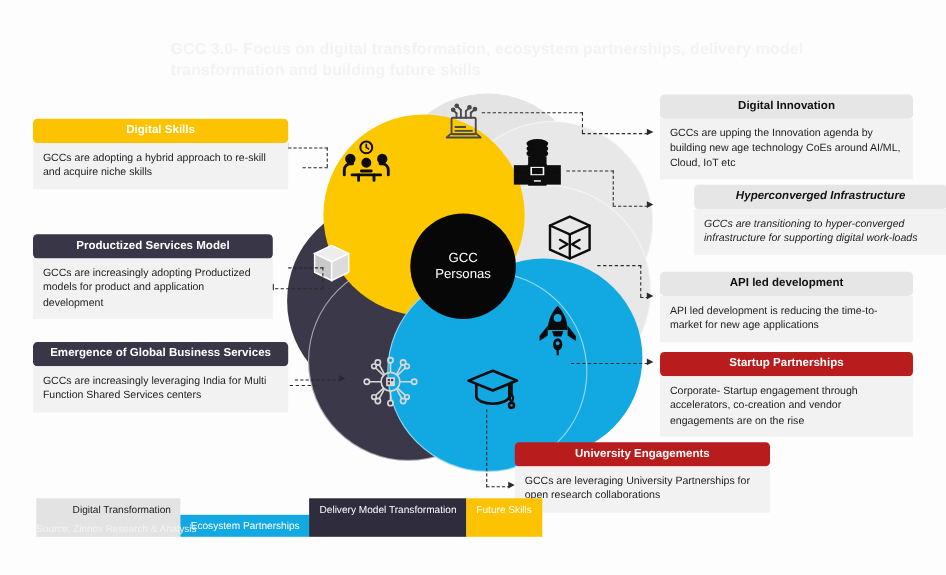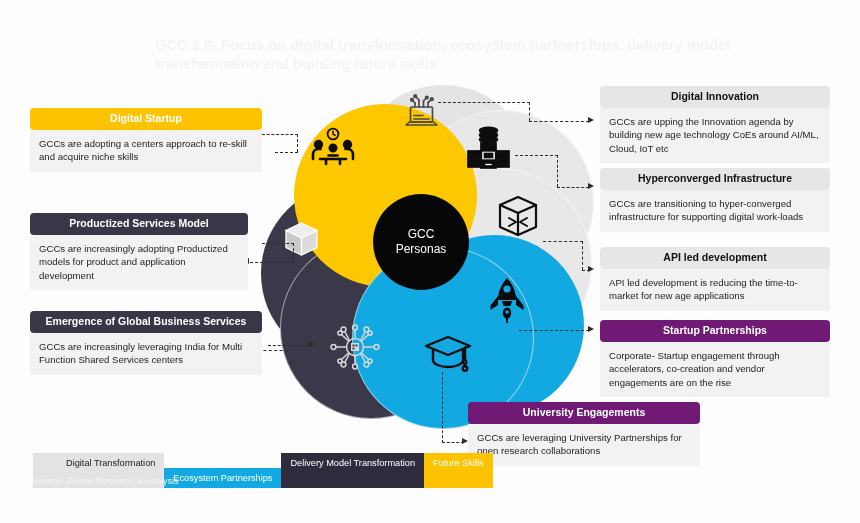--- a/index.html
+++ b/index.html
@@ -28,21 +28,21 @@
     box-sizing:border-box;
   }
   .card .bdy{
     font-size:9.6px;line-height:1.42;color:#1d1d1d;
     background:#f2f2f2;padding:7px 9px 8px;
     box-sizing:border-box;
   }
   .hdr.yellow{background:#fdc300;color:#ffffff;}
   .hdr.dark{background:#393648;color:#ffffff;}
   .hdr.gray{background:#e6e6e6;color:#111111;}
-  .hdr.blue{background:#701a75;color:#ffffff;}
+  .hdr.blue{background:#b91c1c;color:#ffffff;}
 
   
   .circle{position:absolute;border-radius:50%;}
   .c-yellow{background:#fdc800;}
   .c-gray{background:#e4e4e4;}
   .c-gray2{background:#e8e8e8;}
   .c-dark{background:#3b3849;}
   .c-blue{background:#12a9e3;}
   .hairline{border:1px solid rgba(255,255,255,.55);}
   .core{
@@ -252,40 +252,40 @@
 
     <div class="dash h" style="left:519px;top:330px;width:70px;"></div>
     <div class="arw right" style="left:588px;top:326px;"></div>
 
     <div class="dash v" style="left:442px;top:372px;height:71px;"></div>
     <div class="dash h" style="left:442px;top:442px;width:22px;"></div>
     <div class="arw right" style="left:462px;top:438px;"></div>
   </div>
 
   <div class="card" style="left:30px;top:108px;width:232px;">
-    <div class="hdr yellow">Digital Startup</div>
-    <div class="bdy">GCCs are adopting a centers approach to re-skill and acquire niche skills</div>
+    <div class="hdr yellow">Digital Skills</div>
+    <div class="bdy">GCCs are adopting a hybrid approach to re-skill and acquire niche skills</div>
   </div>
 
   <div class="card" style="left:30px;top:213px;width:218px;">
     <div class="hdr dark">Productized Services Model</div>
     <div class="bdy">GCCs are increasingly adopting Productized models for product and application development</div>
   </div>
 
   <div class="card" style="left:30px;top:311px;width:232px;">
     <div class="hdr dark">Emergence of Global Business Services</div>
     <div class="bdy">GCCs are increasingly leveraging India for Multi Function Shared Services centers</div>
   </div>
 
   <div class="card" style="left:600px;top:86px;width:230px;">
     <div class="hdr gray">Digital Innovation</div>
     <div class="bdy">GCCs are upping the Innovation agenda by building new age technology CoEs around AI/ML, Cloud, IoT etc</div>
   </div>
 
-  <div class="card" style="left:600px;top:168px;width:230px;">
+  <div class="card" style="left:631px;top:168px;width:230px;font-style:italic;">
     <div class="hdr gray">Hyperconverged Infrastructure</div>
     <div class="bdy">GCCs are transitioning to hyper-converged infrastructure for supporting digital work-loads</div>
   </div>
 
   <div class="card" style="left:600px;top:247px;width:230px;">
     <div class="hdr gray">API led development</div>
     <div class="bdy">API led development is reducing the time-to-market for new age applications</div>
   </div>
 
   <div class="card" style="left:600px;top:320px;width:230px;">

